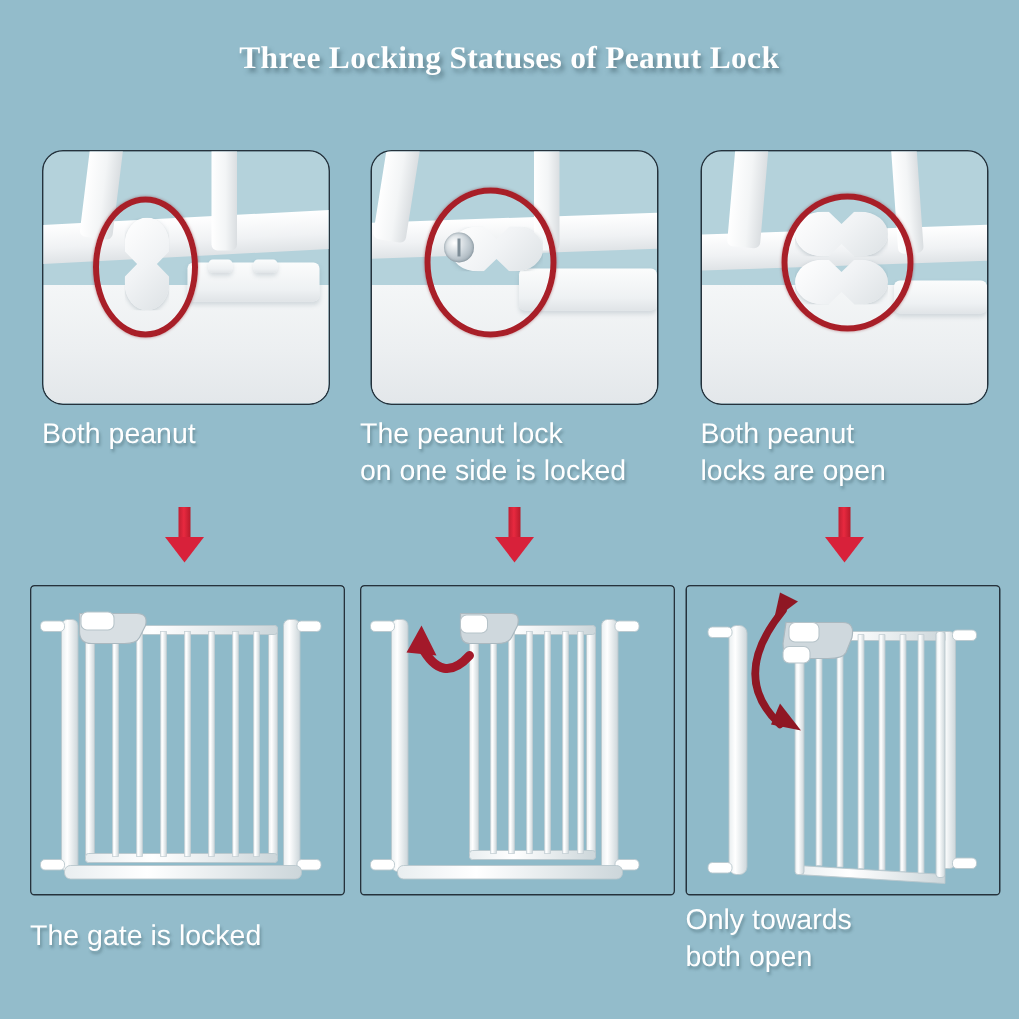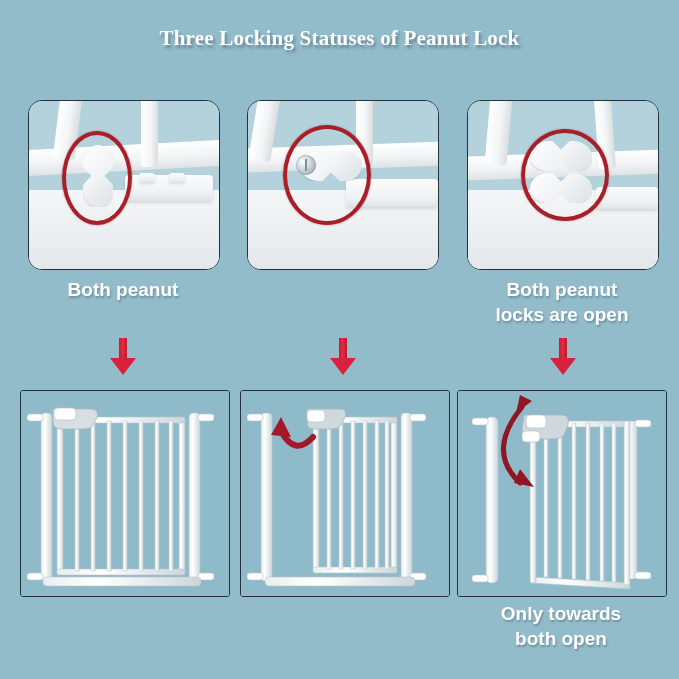--- a/index.html
+++ b/index.html
@@ -42,25 +42,24 @@
     border: 1.5px solid #25323c;
     border-radius: 14px;
     overflow: hidden;
     background: #a9cbd6;
   }
   .panel.bottom { border-radius: 3px; }
 
   
   .caption {
     position: absolute;
-    text-align: center;
     color: #ffffff;
     font-size: 19px;
     line-height: 25px;
-    font-weight: 700;
+    font-weight: 400;
     text-shadow: 1px 2px 2px rgba(60,90,100,0.45);
   }
 
   
   .arrow-down {
     position: absolute;
     width: 26px;
     height: 36px;
   }
   .arrow-down .shaft {
@@ -200,20 +199,24 @@
       <div class="peanut peanut-h" style="left:62px; top:40px;"></div>
       <div class="peanut peanut-h" style="left:62px; top:72px;"></div>
       <div class="circle-mark" style="left:53px; top:28px; width:80px; height:84px;"></div>
     </div>
   </div>
 
   <div class="caption" style="left:28px; top:277px; width:190px;">
     <div>Both peanut</div>
   </div>
 
+  <div class="caption" style="left:240px; top:277px; width:204px;">
+    <div>The peanut lock</div>
+    <div>on one side is locked</div>
+  </div>
 
   <div class="caption" style="left:467px; top:277px; width:190px;">
     <div>Both peanut</div>
     <div>locks are open</div>
   </div>
 
   <div class="arrow-down" style="left:110px; top:338px;">
     <div class="shaft"></div>
     <div class="head"></div>
   </div>
@@ -353,20 +356,23 @@
 
         <g>
           <path d="M64 16 Q28 60 62 92" fill="none" stroke="#8f1724" stroke-width="5" stroke-linecap="round"></path>
           <path d="M74 10 L58 22 L62 4 Z" fill="#8f1724"></path>
           <path d="M76 96 L56 92 L62 78 Z" fill="#8f1724"></path>
         </g>
       </svg>
     </div>
   </div>
 
+  <div class="caption" style="left:20px; top:612px; width:208px;">
+    <div>The gate is locked</div>
+  </div>
 
   <div class="caption" style="left:236px; top:601px; width:216px;">
   </div>
 
   <div class="caption" style="left:457px; top:601px; width:208px;">
     <div>Only towards</div>
     <div>both open</div>
   </div>
 
 </div>

